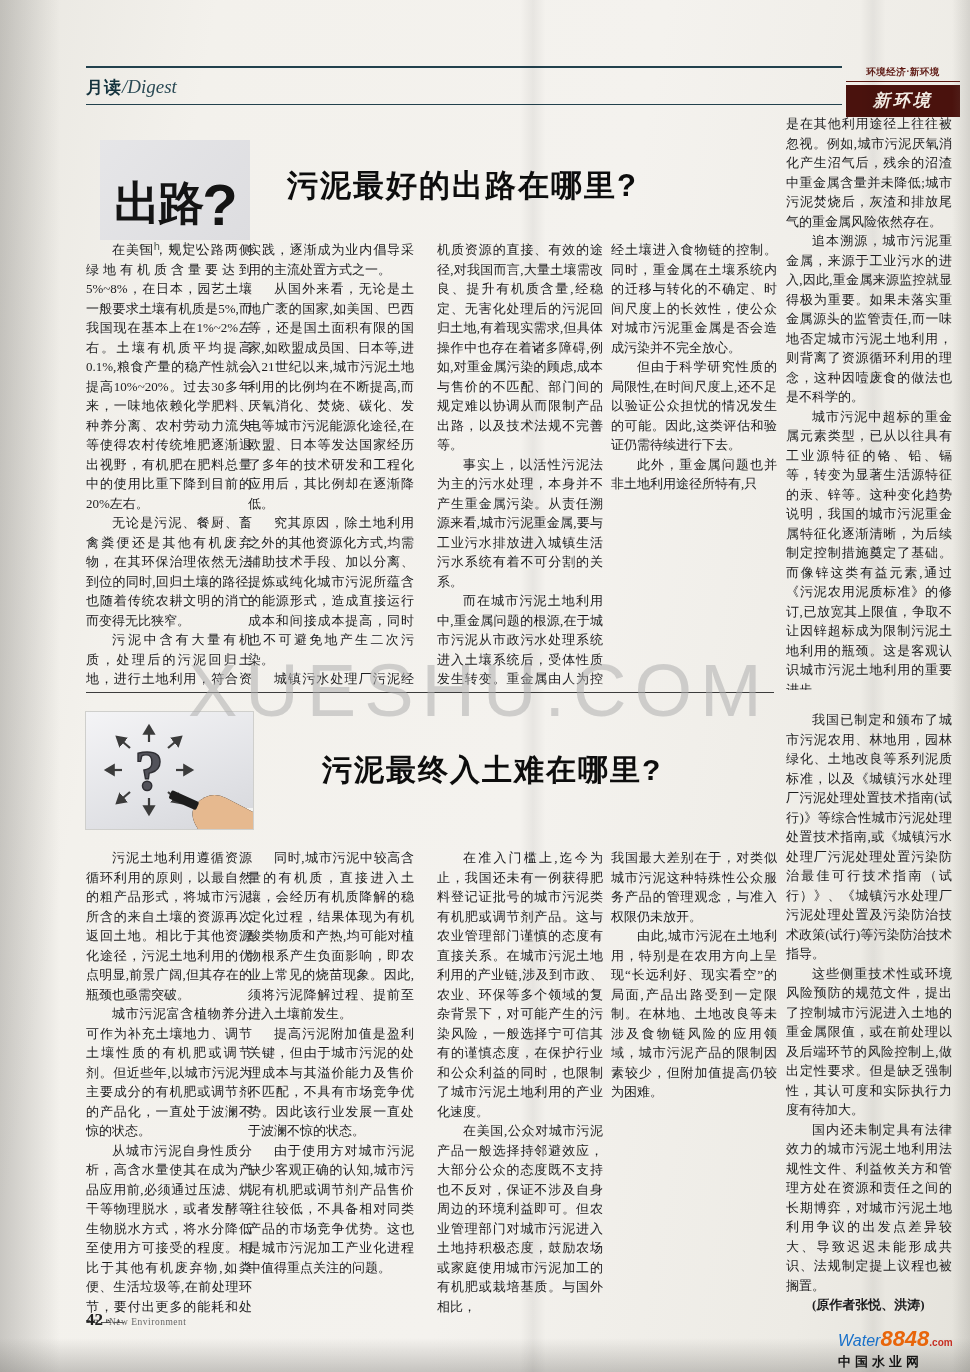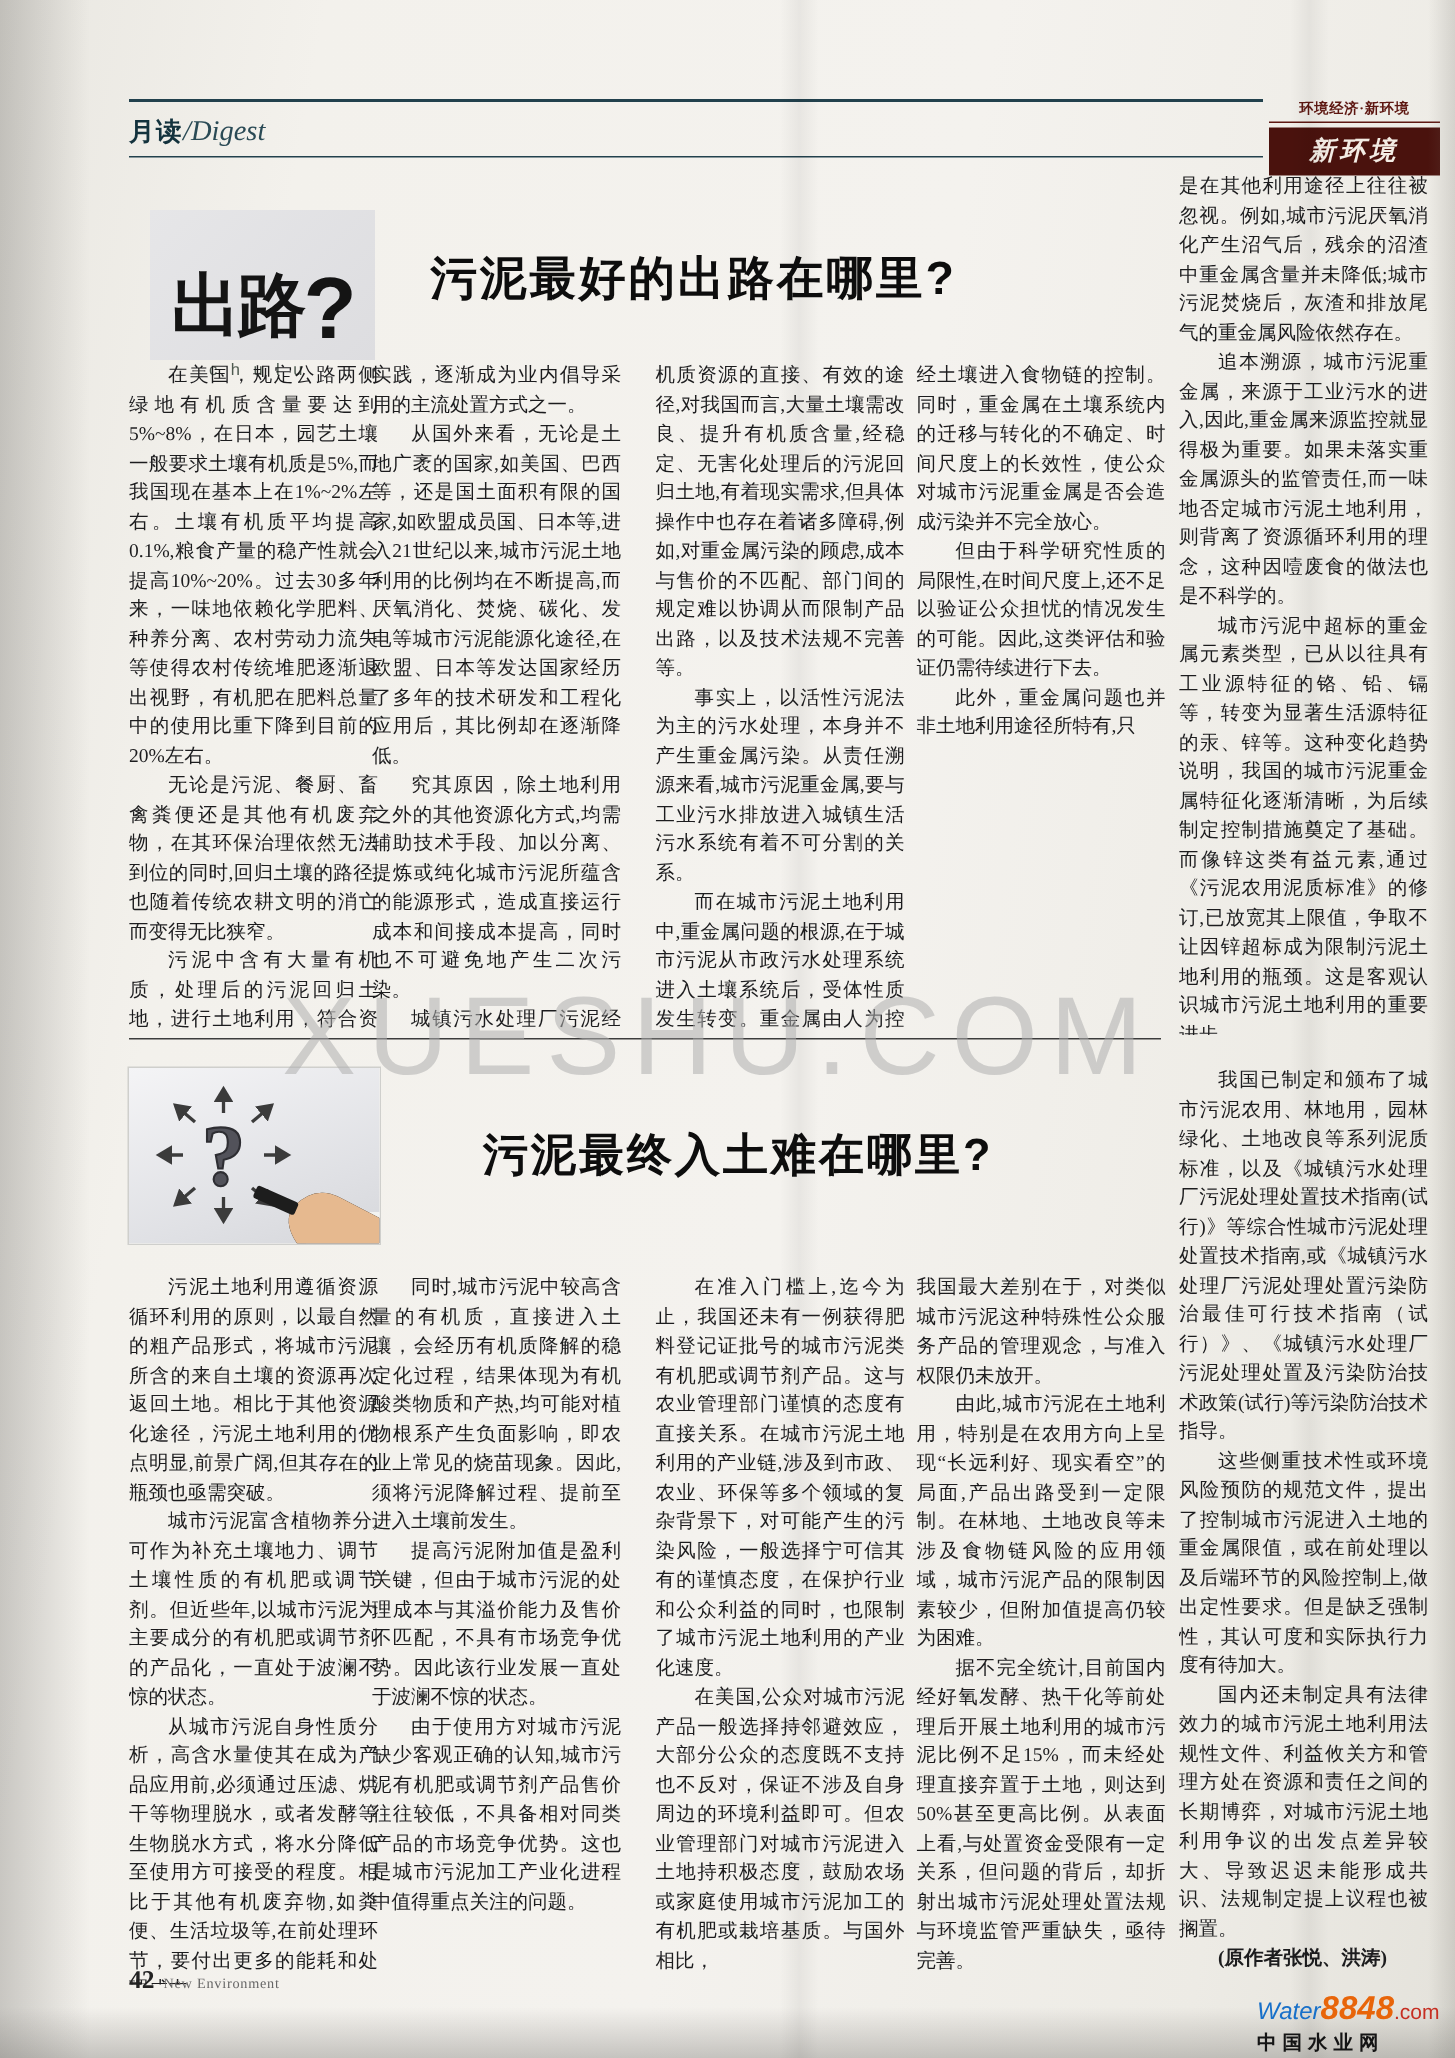--- a/index.html
+++ b/index.html
@@ -66,21 +66,21 @@
 
   
   .folio{position:absolute;left:86px;top:1310px;}
   .folio .num{font-weight:bold;font-size:17px;color:#222;}
   .folio .mag{font-size:9.5px;color:#666;margin-left:6px;letter-spacing:.5px;}
 
   .sitelogo{position:absolute;left:838px;top:1326px;z-index:31;font-family:"Liberation Sans",sans-serif;}
   .sitelogo .l1{white-space:nowrap;}
   .sitelogo .w{color:#1870c9;font-weight:normal;font-style:italic;font-size:16px;}
   .sitelogo .n{color:#e8650a;font-weight:bold;font-style:italic;font-size:22px;}
-  .sitelogo .d{color:#c62f22;font-weight:normal;font-size:14px;}
+  .sitelogo .d{color:#c62f22;font-weight:bold;font-size:10px;}
   .sitelogo .cn{font-weight:bold;font-size:13px;color:#141414;letter-spacing:4px;margin-top:1px;}
 </style>
 </head>
 <body>
 
 <div class="sheet">
 
   <div class="hline" style="left:86px;top:66px;width:756px;"></div>
   <div class="hline thin" style="left:86px;top:104px;width:756px;"></div>
 
@@ -176,21 +176,20 @@
       <p class="">提高污泥附加值是盈利关键，但由于城市污泥的处理成本与其溢价能力及售价不匹配，不具有市场竞争优势。因此该行业发展一直处于波澜不惊的状态。</p>
       <p class="">由于使用方对城市污泥缺少客观正确的认知,城市污泥有机肥或调节剂产品售价往往较低，不具备相对同类产品的市场竞争优势。这也是城市污泥加工产业化进程中值得重点关注的问题。</p>
     </div>
   <div class="col c3 row2">
       <p class="">在准入门槛上,迄今为止，我国还未有一例获得肥料登记证批号的城市污泥类有机肥或调节剂产品。这与农业管理部门谨慎的态度有直接关系。在城市污泥土地利用的产业链,涉及到市政、农业、环保等多个领域的复杂背景下，对可能产生的污染风险，一般选择宁可信其有的谨慎态度，在保护行业和公众利益的同时，也限制了城市污泥土地利用的产业化速度。</p>
       <p class="">在美国,公众对城市污泥产品一般选择持邻避效应，大部分公众的态度既不支持也不反对，保证不涉及自身周边的环境利益即可。但农业管理部门对城市污泥进入土地持积极态度，鼓励农场或家庭使用城市污泥加工的有机肥或栽培基质。与国外相比，</p>
     </div>
   <div class="col c4 row2">
       <p class="cont">我国最大差别在于，对类似城市污泥这种特殊性公众服务产品的管理观念，与准入权限仍未放开。</p>
       <p class="">由此,城市污泥在土地利用，特别是在农用方向上呈现“长远利好、现实看空”的局面,产品出路受到一定限制。在林地、土地改良等未涉及食物链风险的应用领域，城市污泥产品的限制因素较少，但附加值提高仍较为困难。</p>
-      <p class="">据不完全统计,目前国内经好氧发酵、热干化等前处理后开展土地利用的城市污泥比例不足15%，而未经处理直接弃置于土地，则达到50%甚至更高比例。从表面上看,与处置资金受限有一定关系，但问题的背后，却折射出城市污泥处理处置法规与环境监管严重缺失，亟待完善。</p>
     </div>
   <div class="col c5 row2">
     <div>
         <p class="">我国已制定和颁布了城市污泥农用、林地用，园林绿化、土地改良等系列泥质标准，以及《城镇污水处理厂污泥处理处置技术指南(试行)》等综合性城市污泥处理处置技术指南,或《城镇污水处理厂污泥处理处置污染防治最佳可行技术指南（试行）》、《城镇污水处理厂污泥处理处置及污染防治技术政策(试行)等污染防治技术指导。</p>
         <p class="">这些侧重技术性或环境风险预防的规范文件，提出了控制城市污泥进入土地的重金属限值，或在前处理以及后端环节的风险控制上,做出定性要求。但是缺乏强制性，其认可度和实际执行力度有待加大。</p>
         <p class="">国内还未制定具有法律效力的城市污泥土地利用法规性文件、利益攸关方和管理方处在资源和责任之间的长期博弈，对城市污泥土地利用争议的出发点差异较大、导致迟迟未能形成共识、法规制定提上议程也被搁置。</p>
       </div>
     <p class="author">(原作者张悦、洪涛)</p>
   </div>
 

